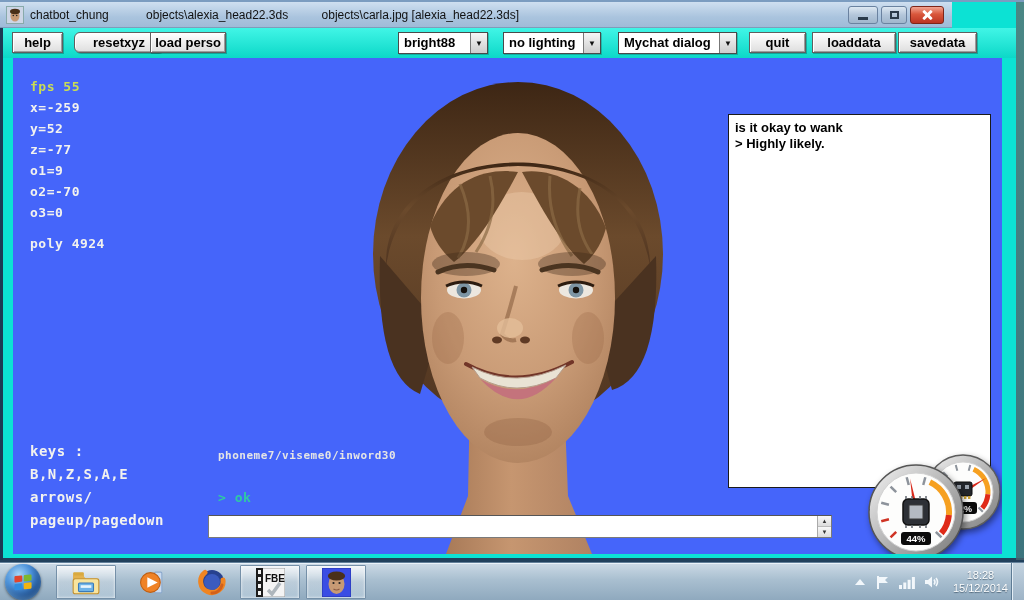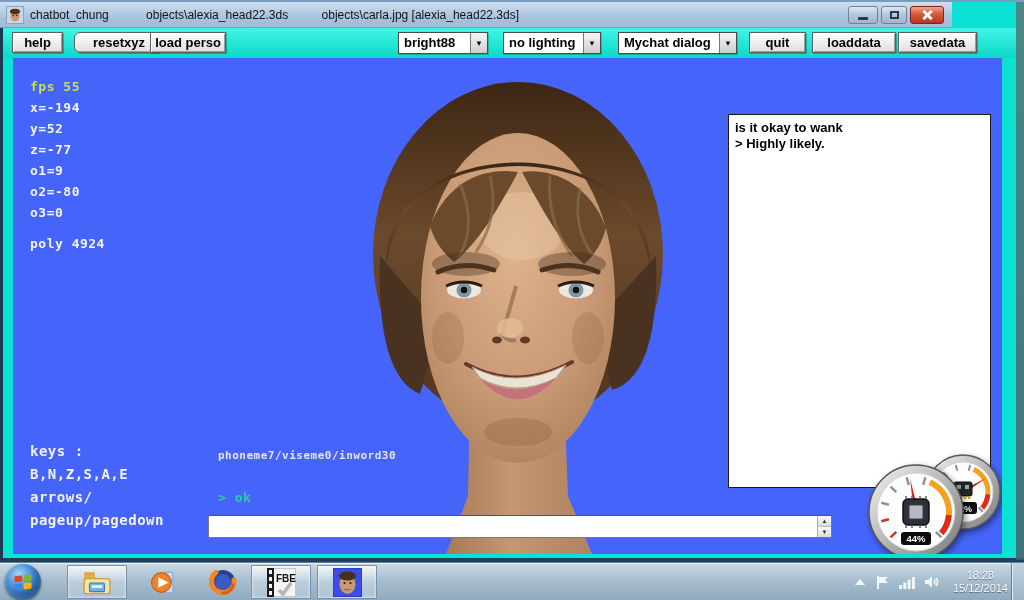--- a/index.html
+++ b/index.html
@@ -86,21 +86,21 @@
 
   
   .taskbar { position:absolute; left:0; top:562px; width:1024px; height:38px;
              background:linear-gradient(#ccdae6,#a9bfd0 45%,#8fa9be);
              border-top:1px solid #62809a; box-shadow:inset 0 1px 0 #e9f2f9; }
   .orb { position:absolute; left:5px; top:1px; width:36px; height:36px; border-radius:50%;
          background:radial-gradient(circle at 38% 30%, #a8d8f8 0%, #4a90d9 38%, #16417e 72%, #0b2a55 100%);
          box-shadow:inset 0 -3px 5px rgba(160,220,255,.35), 0 1px 3px rgba(0,0,0,.5);
          display:flex; align-items:center; justify-content:center; cursor:pointer; }
   .tbtn { position:absolute; top:2px; height:34px; border-radius:1px; display:flex;
-          align-items:center; justify-content:center; cursor:pointer;margin-left:11px; }
+          align-items:center; justify-content:center; cursor:pointer; }
   .tbtn.active { border:1px solid #7590a8; background:linear-gradient(rgba(255,255,255,.75),rgba(255,255,255,.25) 50%,rgba(210,228,240,.45));
                  box-shadow:inset 0 0 3px rgba(255,255,255,.9); }
   .tray { position:absolute; right:16px; top:0; height:38px; display:flex; align-items:center; gap:9px; }
   .tray svg { display:block; }
   .clock { text-align:center; color:#fdfefe; font-size:11px; line-height:13px;
            text-shadow:0 1px 1px rgba(20,40,60,.55); cursor:default; margin-left:4px; }
   .show-desktop { position:absolute; right:0; top:0; width:13px; height:38px;
                   border-left:1px solid #5d7b94; background:linear-gradient(#c3d3e0,#9db3c6);
                   box-shadow:inset 1px 0 0 #e4eef6; cursor:pointer; }
 </style>
@@ -223,25 +223,25 @@
         <path d="M130,303 Q166,324 206,302 Q168,344 130,303 Z" fill="#c4737c"></path>
 
         <ellipse cx="98" cy="262" rx="16" ry="26" fill="rgba(150,100,70,.28)"></ellipse>
         <ellipse cx="238" cy="262" rx="16" ry="26" fill="rgba(150,100,70,.28)"></ellipse>
 
         <ellipse cx="168" cy="356" rx="34" ry="14" fill="rgba(140,94,64,.30)"></ellipse>
       </svg>
 
       <div class="hud">
         <div class="fps">fps 55</div>
-        <div>x=-194</div>
+        <div>x=-259</div>
         <div>y=52</div>
         <div>z=-77</div>
         <div>o1=9</div>
-        <div>o2=-80</div>
+        <div>o2=-70</div>
         <div>o3=0</div>
         <div class="poly">poly 4924</div>
       </div>
 
       <div class="keys">
         <div>keys :</div>
         <div>B,N,Z,S,A,E</div>
         <div>arrows/</div>
         <div>pageup/pagedown</div>
       </div>

